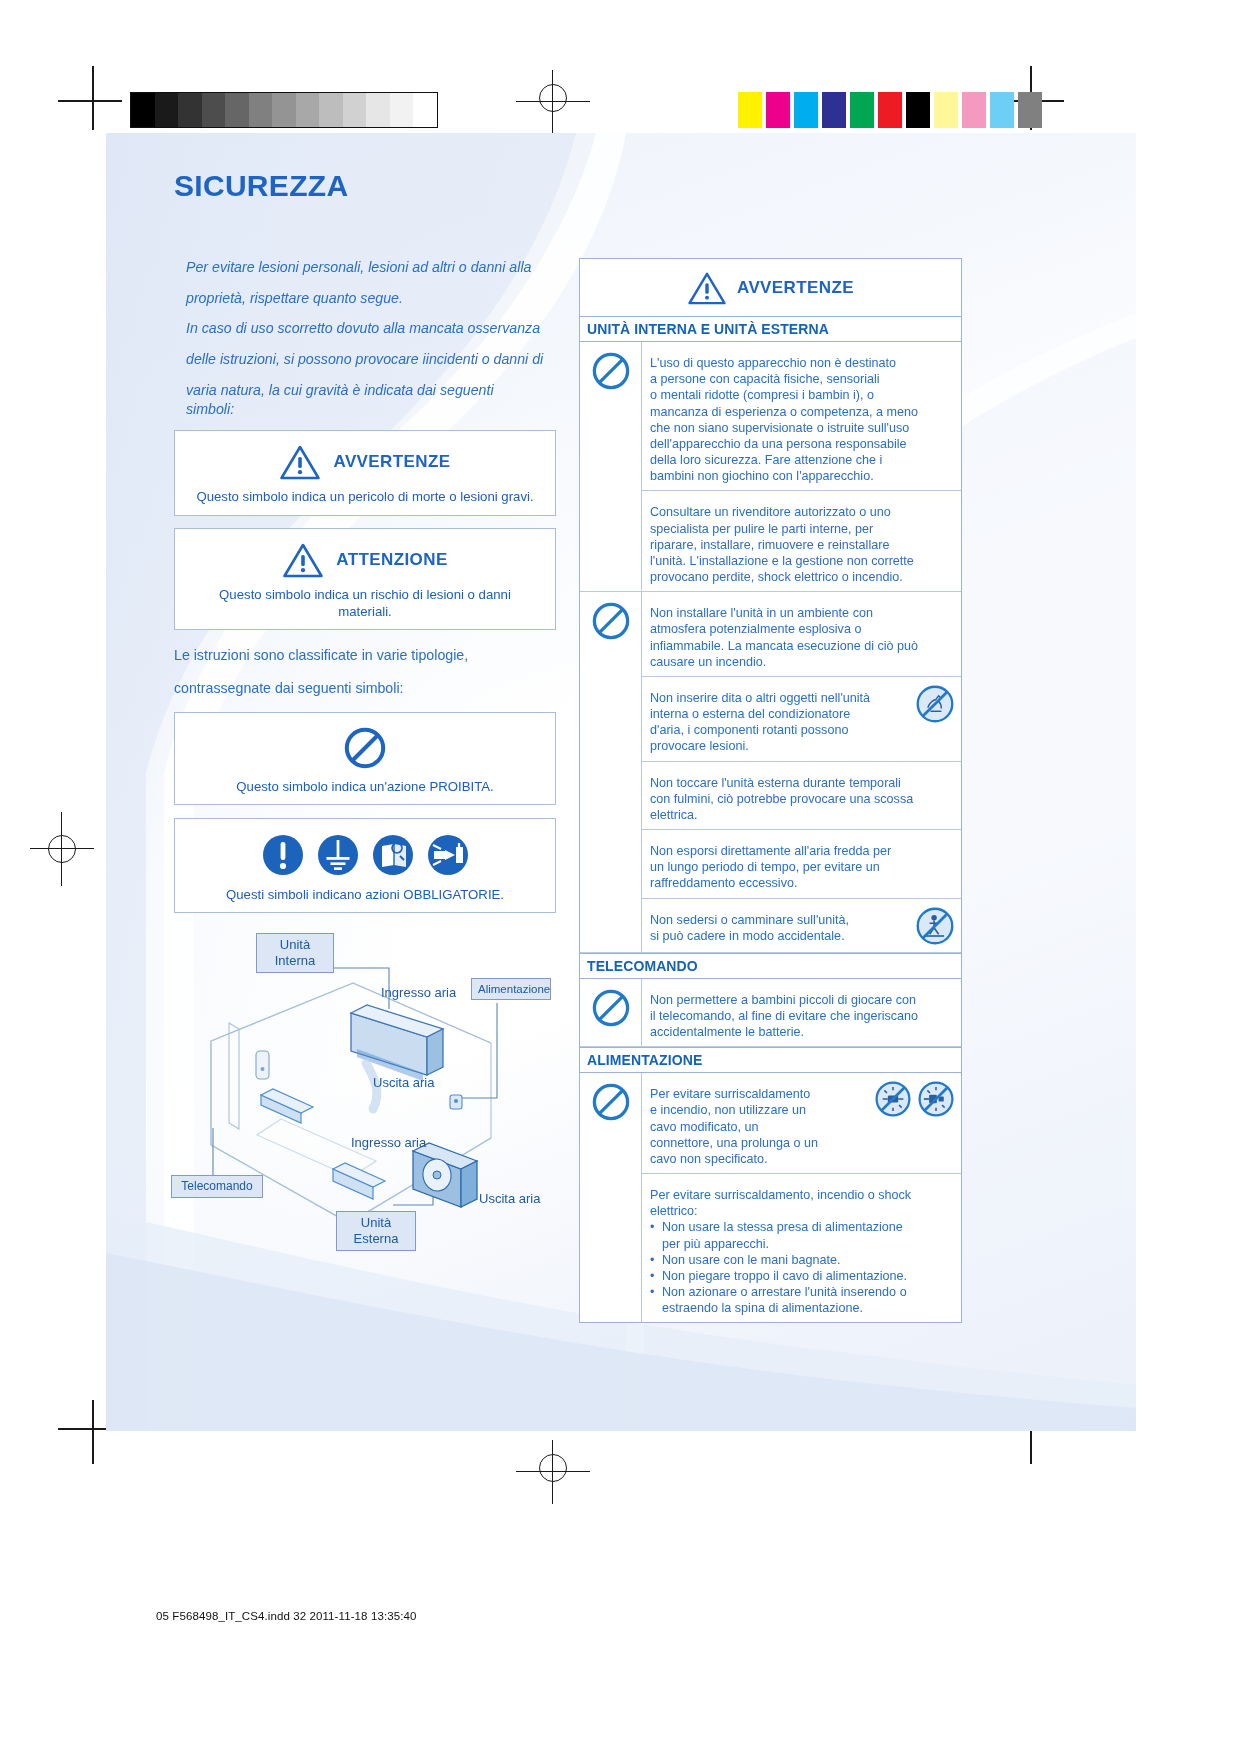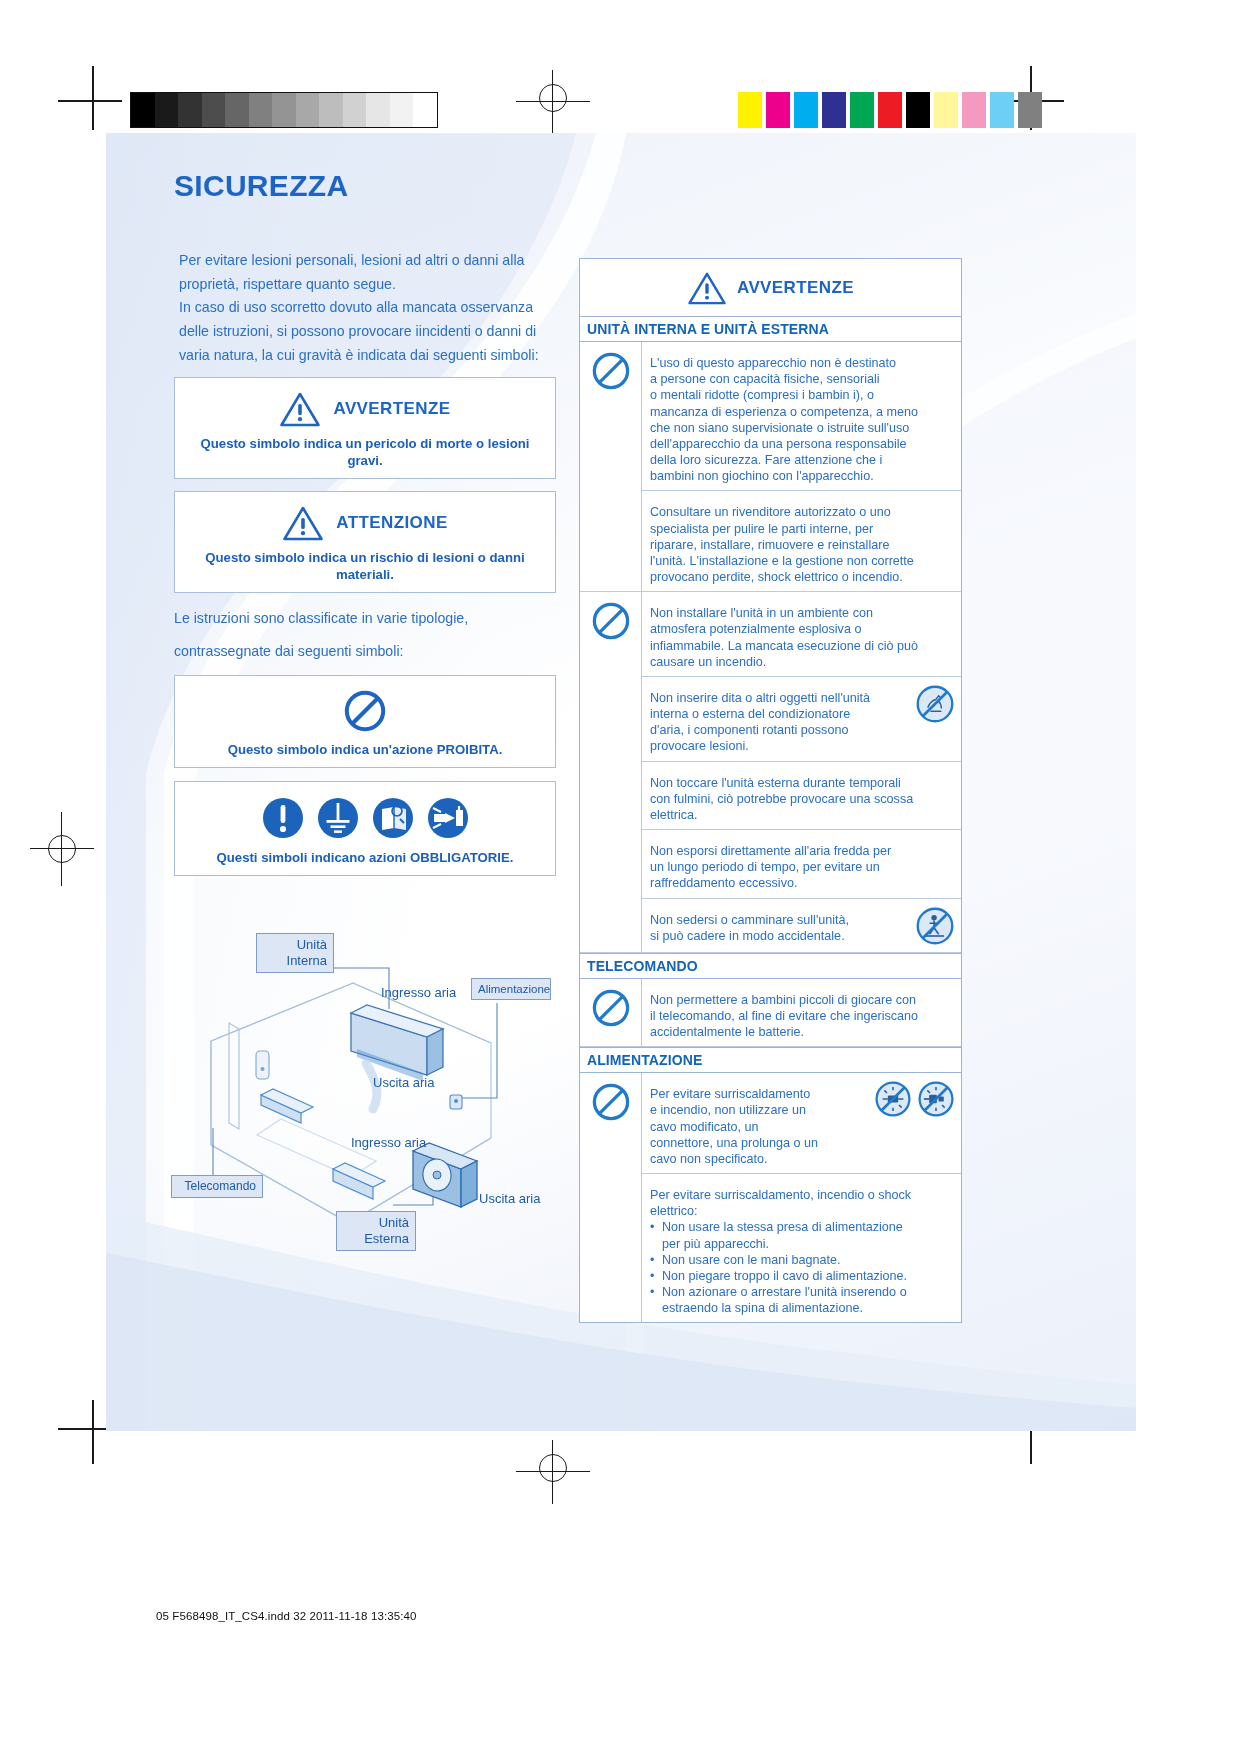--- a/index.html
+++ b/index.html
@@ -56,56 +56,56 @@
     letter-spacing:.3px;
   }
 
   
   .left-col {
     position:absolute; left:68px; top:113px; width:382px;
   }
   .intro {
     color:#2a6fc4; font-size:14.2px; line-height:1.32;
   }
-  .intro p { margin:5px; }
+  .intro p { margin:12px;font-style:italic; }
 
   .sym-box {
     margin-top:12px;
     border:1.5px solid #a9bedd;
     background:#ffffff;
     padding:9px 10px 9px;
   }
   .sym-head {
     display:flex; align-items:center; justify-content:center; gap:12px;
     height:44px;
   }
   .sym-head .label {
     color:#1d64c4; font-size:17px; font-weight:bold; letter-spacing:.4px;
   }
   .sym-cap {
     margin-top:4px;
     text-align:center;
-    color:#1a5fbd; font-size:13.2px; font-weight:bold; line-height:1.3;
+    color:#1a5fbd; font-size:13.2px; font-weight:normal; line-height:1.3;
   }
   .sym-only {
     display:flex; justify-content:center; align-items:center; height:52px;
   }
   .sym-row {
     display:flex; justify-content:center; align-items:center; gap:11px; height:54px;
   }
   .mid-text {
     margin-top:16px; color:#2a6fc4; font-size:14.2px; line-height:1.32;
   }
 
   
   .diagram { position:absolute; left:55px; top:790px; width:410px; height:350px; }
   .dlabel {
     position:absolute;
     background:#dde6f4; border:1px solid #7e9cc6;
-    color:#1c5ba8; font-size:13px; text-align:right;
+    color:#1c5ba8; font-size:13px; text-align:center;
     padding:3px 6px; line-height:1.22;
   }
   .dtext {
     position:absolute; color:#1c5ba8; font-size:13px; white-space:nowrap;
   }
 
   
   .right-col {
     position:absolute; left:473px; top:125px; width:383px;
   }

